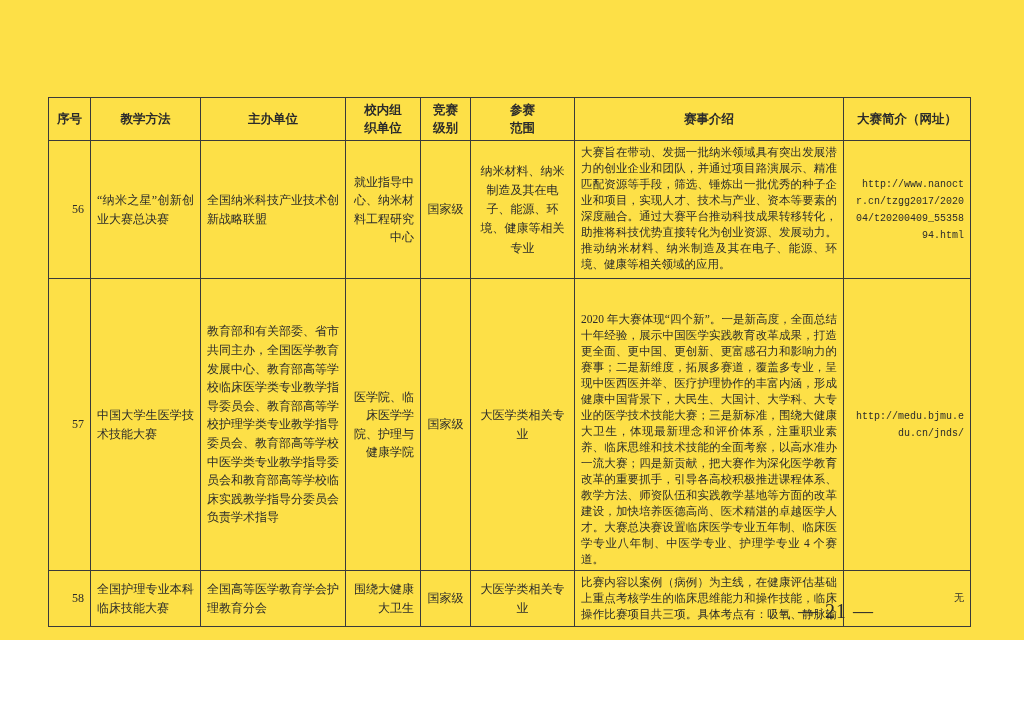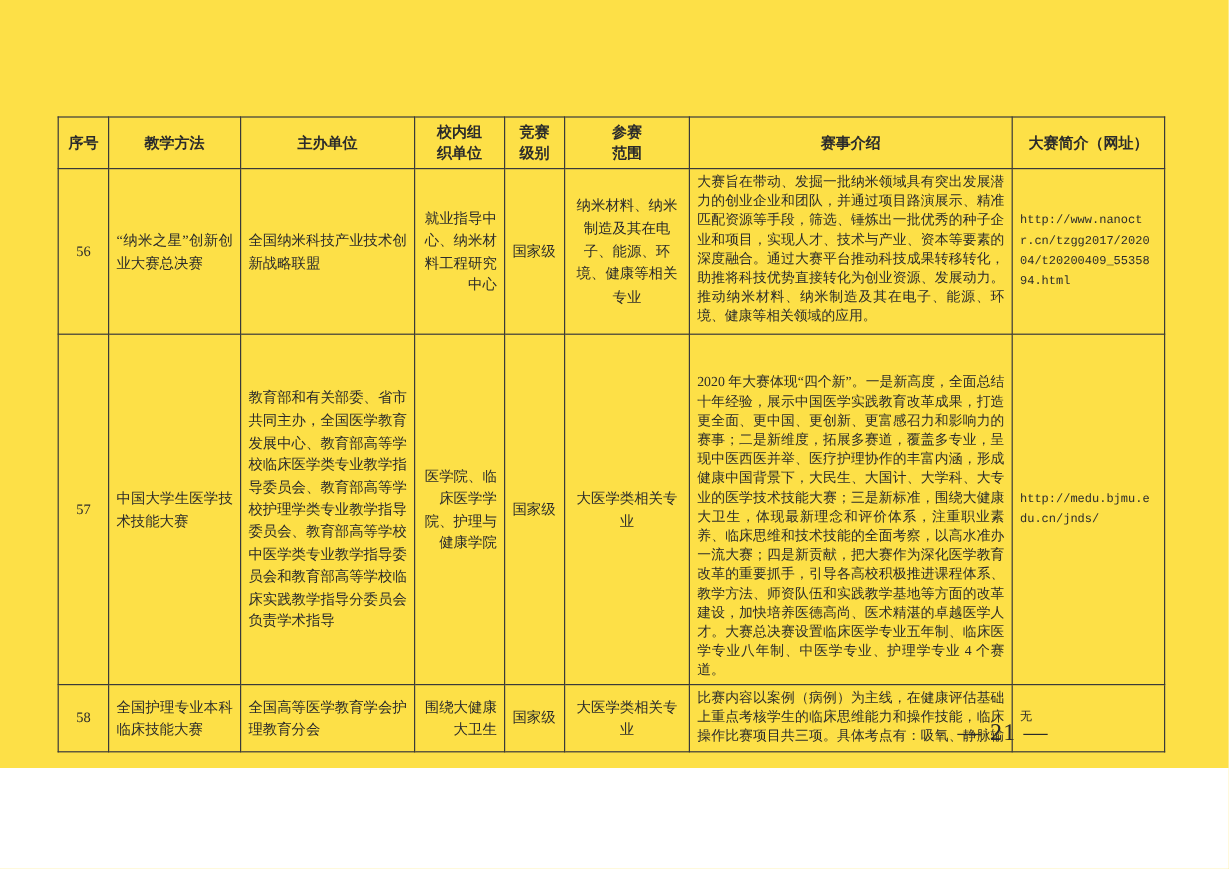--- a/index.html
+++ b/index.html
@@ -36,28 +36,28 @@
     vertical-align: middle;
     white-space: pre-line;
     line-height: 1.45;
     font-size: 12.5px;
   }
   tr.r-header { height: 43px; }
   tr.r0 { height: 138px; }
   tr.r1 { height: 284px; }
   tr.r2 { height: 56px; }
 
-  td.c-no     { text-align: center; vertical-align: middle; }
+  td.c-no     { text-align: right; vertical-align: middle; }
   td.c-name   { text-align: justify; vertical-align: middle; line-height: 1.55; }
   td.c-org    { text-align: justify; vertical-align: middle; line-height: 1.55; }
   td.c-campus { text-align: right; vertical-align: middle; line-height: 1.55; }
-  td.c-level  { text-align: left; vertical-align: middle; }
+  td.c-level  { text-align: center; vertical-align: middle; }
   td.c-scope  { text-align: center; vertical-align: middle; line-height: 1.6; }
   td.c-intro  { text-align: justify; vertical-align: top; }
-  td.c-url    { text-align: left; vertical-align: middle;
+  td.c-url    { text-align: right; vertical-align: middle;
                 font-family: "Liberation Mono", "DejaVu Sans Mono", monospace;
                 font-size: 10px; line-height: 1.7; word-break: break-all; }
 
   .clip { overflow: hidden; font-size: 11.5px; line-height: 16px; }
   .clip-r0 { max-height: 130px; }
   .clip-r1 { max-height: 278px; margin-top: 29px; }
   .clip-r2 { max-height: 48px; }
 
   .page-number {
     position: absolute;

